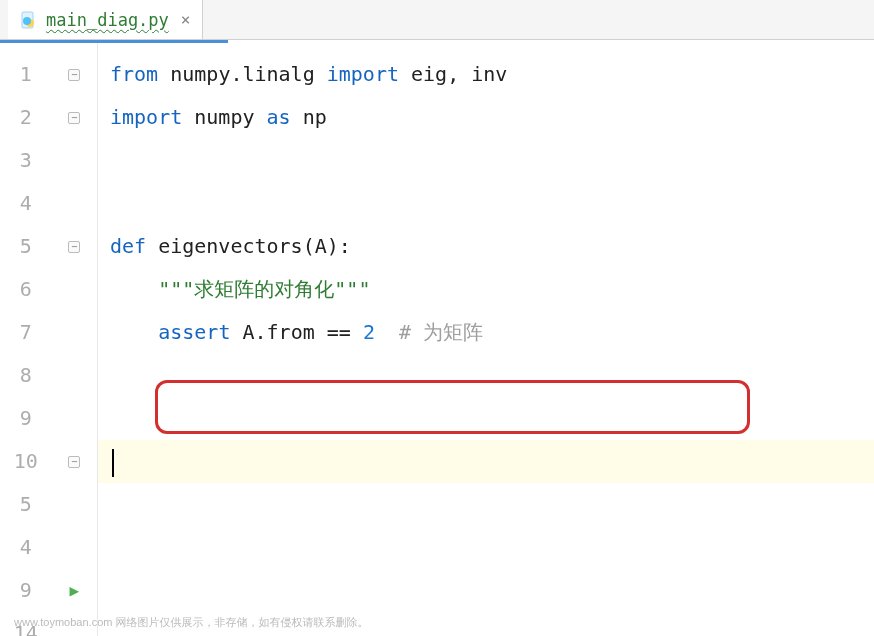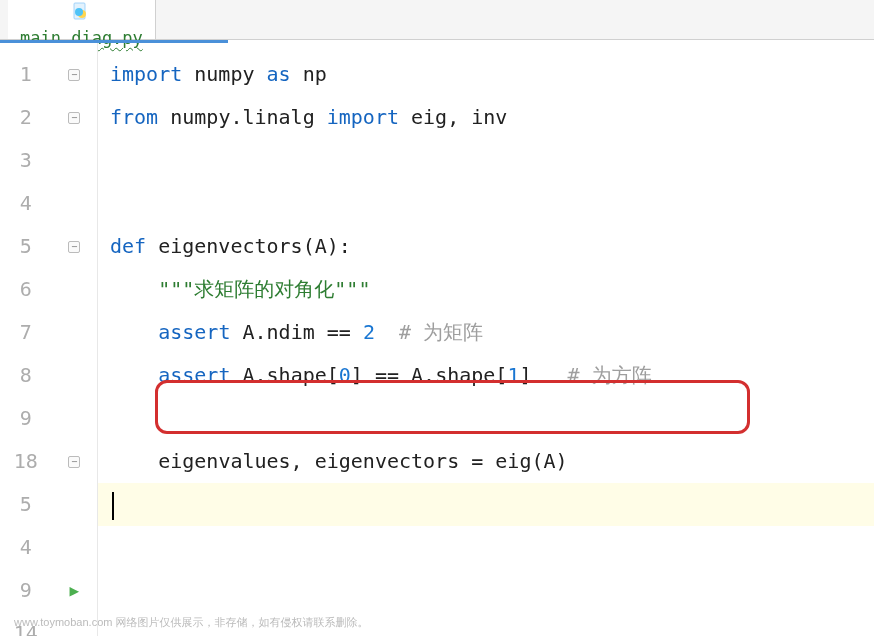--- a/index.html
+++ b/index.html
@@ -21,21 +21,20 @@
       padding-left: 8px;
     }
     .tab {
       display: flex;
       align-items: center;
       height: 100%;
       padding: 2px 12px;
       background: #ffffff;
       border-right: 1px solid #d0d0d0;
       gap: 8px;
-      flex-direction: column;
     }
     .tab-icon {
       width: 18px;
       height: 18px;
       display: flex;
       align-items: center;
       justify-content: center;
     }
     .tab-label {
       color: #2e7d32;
@@ -180,21 +179,21 @@
     <div class="line-numbers">
       <div class="line-number">1</div>
       <div class="line-number">2</div>
       <div class="line-number">3</div>
       <div class="line-number">4</div>
       <div class="line-number">5</div>
       <div class="line-number">6</div>
       <div class="line-number">7</div>
       <div class="line-number">8</div>
       <div class="line-number">9</div>
-      <div class="line-number">18</div>
+      <div class="line-number">10</div>
       <div class="line-number">5</div>
       <div class="line-number">4</div>
       <div class="line-number">9</div>
       <div class="line-number">14</div>
     </div>
     <div class="fold-column">
       <div class="fold-mark">
           <div class="fold-bracket">−</div>
         </div>
       <div class="fold-mark">
@@ -215,30 +214,29 @@
       <div class="fold-mark"></div>
       <div class="fold-mark"></div>
       <div class="fold-mark">
           <span class="run-icon">▶</span>
         </div>
       <div class="fold-mark"></div>
     </div>
   </div>
 
   <div class="code-area">
+    <div class="code-line"><span class="kw">from</span><span> numpy.linalg </span><span class="kw">import</span><span> eig, inv</span></div>
     <div class="code-line"><span class="kw">import</span><span> numpy </span><span class="kw">as</span><span> np</span></div>
-    <div class="code-line"><span class="kw">from</span><span> numpy.linalg </span><span class="kw">import</span><span> eig, inv</span></div>
     <div class="code-line"></div>
     <div class="code-line"></div>
     <div class="code-line"><span class="kw">def</span><span> eigenvectors(A):</span></div>
     <div class="code-line"><span>    </span><span class="str">"""求矩阵的对角化"""</span></div>
-    <div class="code-line"><span>    </span><span class="kw">assert</span><span> A.ndim == </span><span class="num">2</span><span>  </span><span class="comment"># 为矩阵</span></div>
-    <div class="code-line"><span>    </span><span class="kw">assert</span><span> A.shape[</span><span class="num">0</span><span>] == A.shape[</span><span class="num">1</span><span>]   </span><span class="comment"># 为方阵</span></div>
-    <div class="code-line"></div>
-    <div class="code-line"><span>    </span><span>eigenvalues, eigenvectors = eig(A)</span></div>
+    <div class="code-line"><span>    </span><span class="kw">assert</span><span> A.from == </span><span class="num">2</span><span>  </span><span class="comment"># 为矩阵</span></div>
+    <div class="code-line"></div>
+    <div class="code-line"><span>    </span></div>
     <div class="code-line cursor-line"><span class="cursor"></span></div>
     <div class="code-line"></div>
     <div class="code-line"></div>
   </div>
 </div>
 
 <div class="highlight-box"></div>
 <div class="watermark">www.toymoban.com 网络图片仅供展示，非存储，如有侵权请联系删除。</div>
 
 </body></html>

